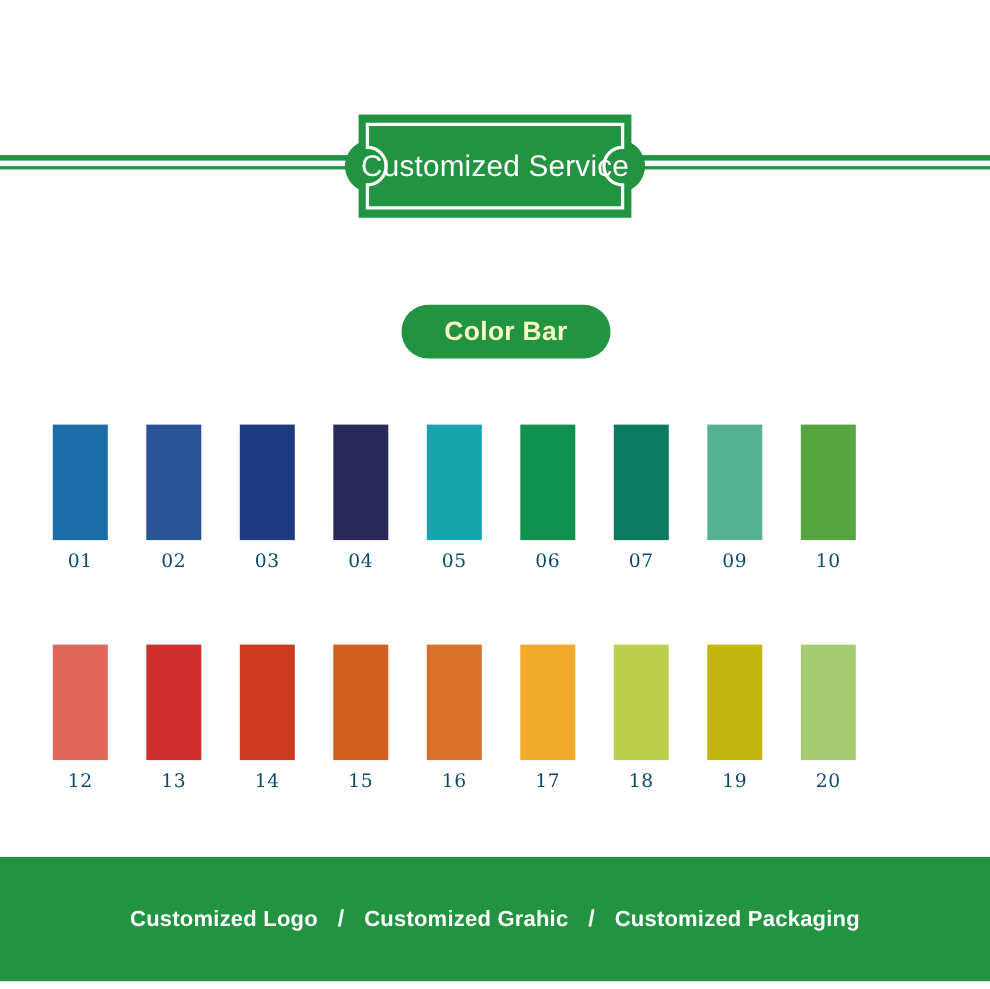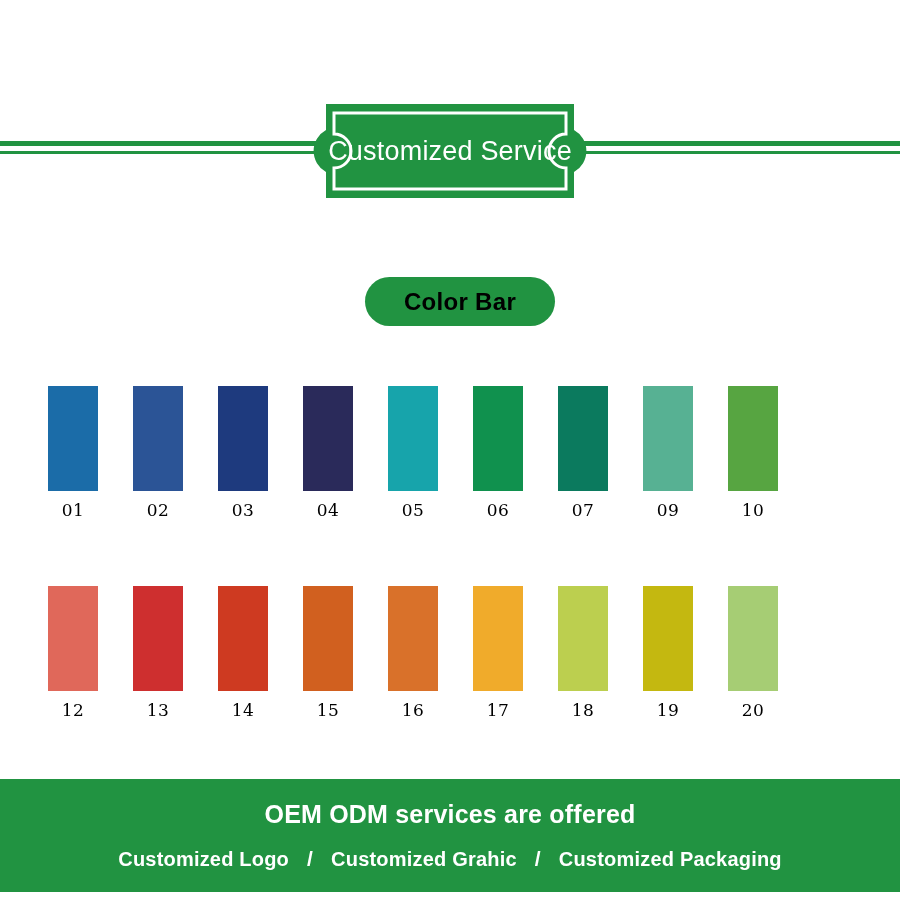--- a/index.html
+++ b/index.html
@@ -51,21 +51,21 @@
     height: 49px;
     border-radius: 25px;
     background: #219341;
     display: flex;
     align-items: center;
     justify-content: center;
   }
   .colorbar-pill-label {
     font-size: 24px;
     font-weight: bold;
-    color: #000000;
+    color: #fef9c3;
     letter-spacing: 0.3px;
   }
 
   
   .swatch-grid {
     position: absolute;
     left: 48px;
     width: 822px;
   }
   .swatch-grid.row-one { top: 386px; }
@@ -83,21 +83,21 @@
   }
   .swatch-chip {
     width: 50px;
     height: 105px;
     display: block;
   }
   .swatch-label {
     margin-top: 11px;
     font-family: "DejaVu Serif", serif;
     font-size: 17px;
-    color: #000000;
+    color: #0c4a6e;
     letter-spacing: 0.5px;
     line-height: 1;
   }
 
   
   .footer {
     position: absolute;
     left: 0;
     top: 779px;
     width: 900px;
@@ -250,21 +250,20 @@
       <div class="swatch-label">19</div>
     </div>
     <div class="swatch-cell">
       <div class="swatch-chip" style="background: rgb(166, 205, 116);"></div>
       <div class="swatch-label">20</div>
     </div>
   </div>
 </div>
 
 <div class="footer" style="background: rgb(33, 147, 65);">
-  <div class="footer-headline">OEM ODM services are offered</div>
   <div class="footer-services">
     <span>Customized Logo</span>
     <span class="footer-sep">/</span>
     <span>Customized Grahic</span>
     <span class="footer-sep">/</span>
     <span>Customized Packaging</span>
   </div>
 </div>
 
 </body></html>

